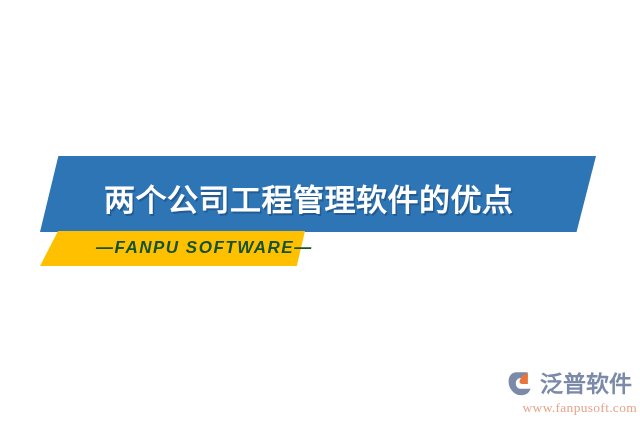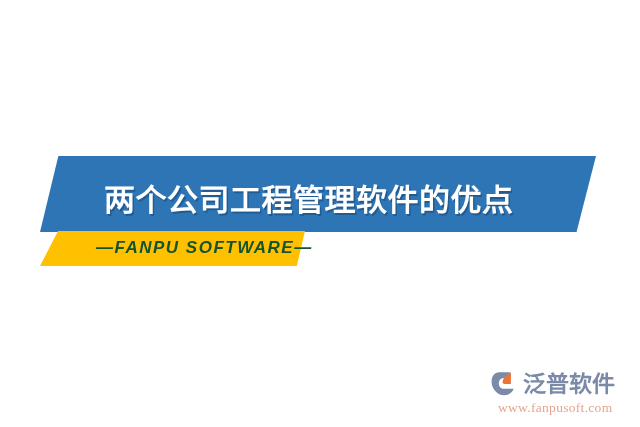--- a/index.html
+++ b/index.html
@@ -87,24 +87,25 @@
     font-style: italic;
     letter-spacing: 1.5px;
     white-space: nowrap;
     font-family: "Liberation Sans", "DejaVu Sans", sans-serif;
     margin-left: 27px;
   }
 
   
   .logo {
     position: absolute;
-    left: 490px;
+    left: 507px;
     top: 368px;
     width: 130px;
     height: 52px;
+    text-align: right;
   }
   .logo-top {
     display: flex;
     align-items: center;
     height: 32px;
   }
   .logo-mark {
     width: 30px;
     height: 30px;
     flex: 0 0 30px;

